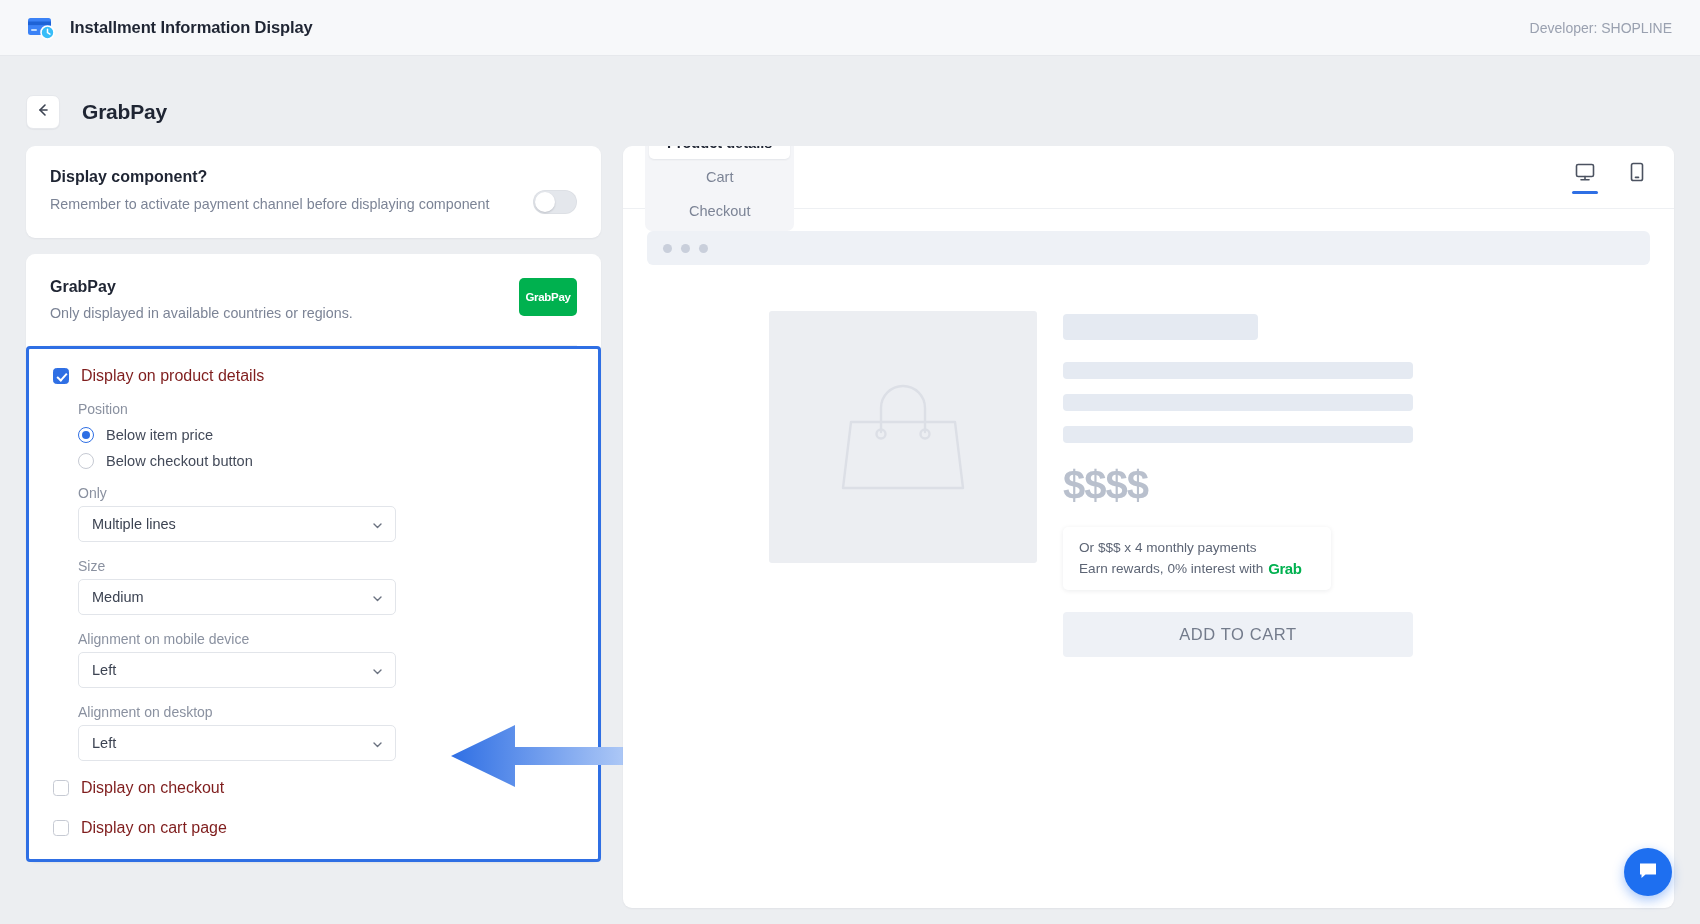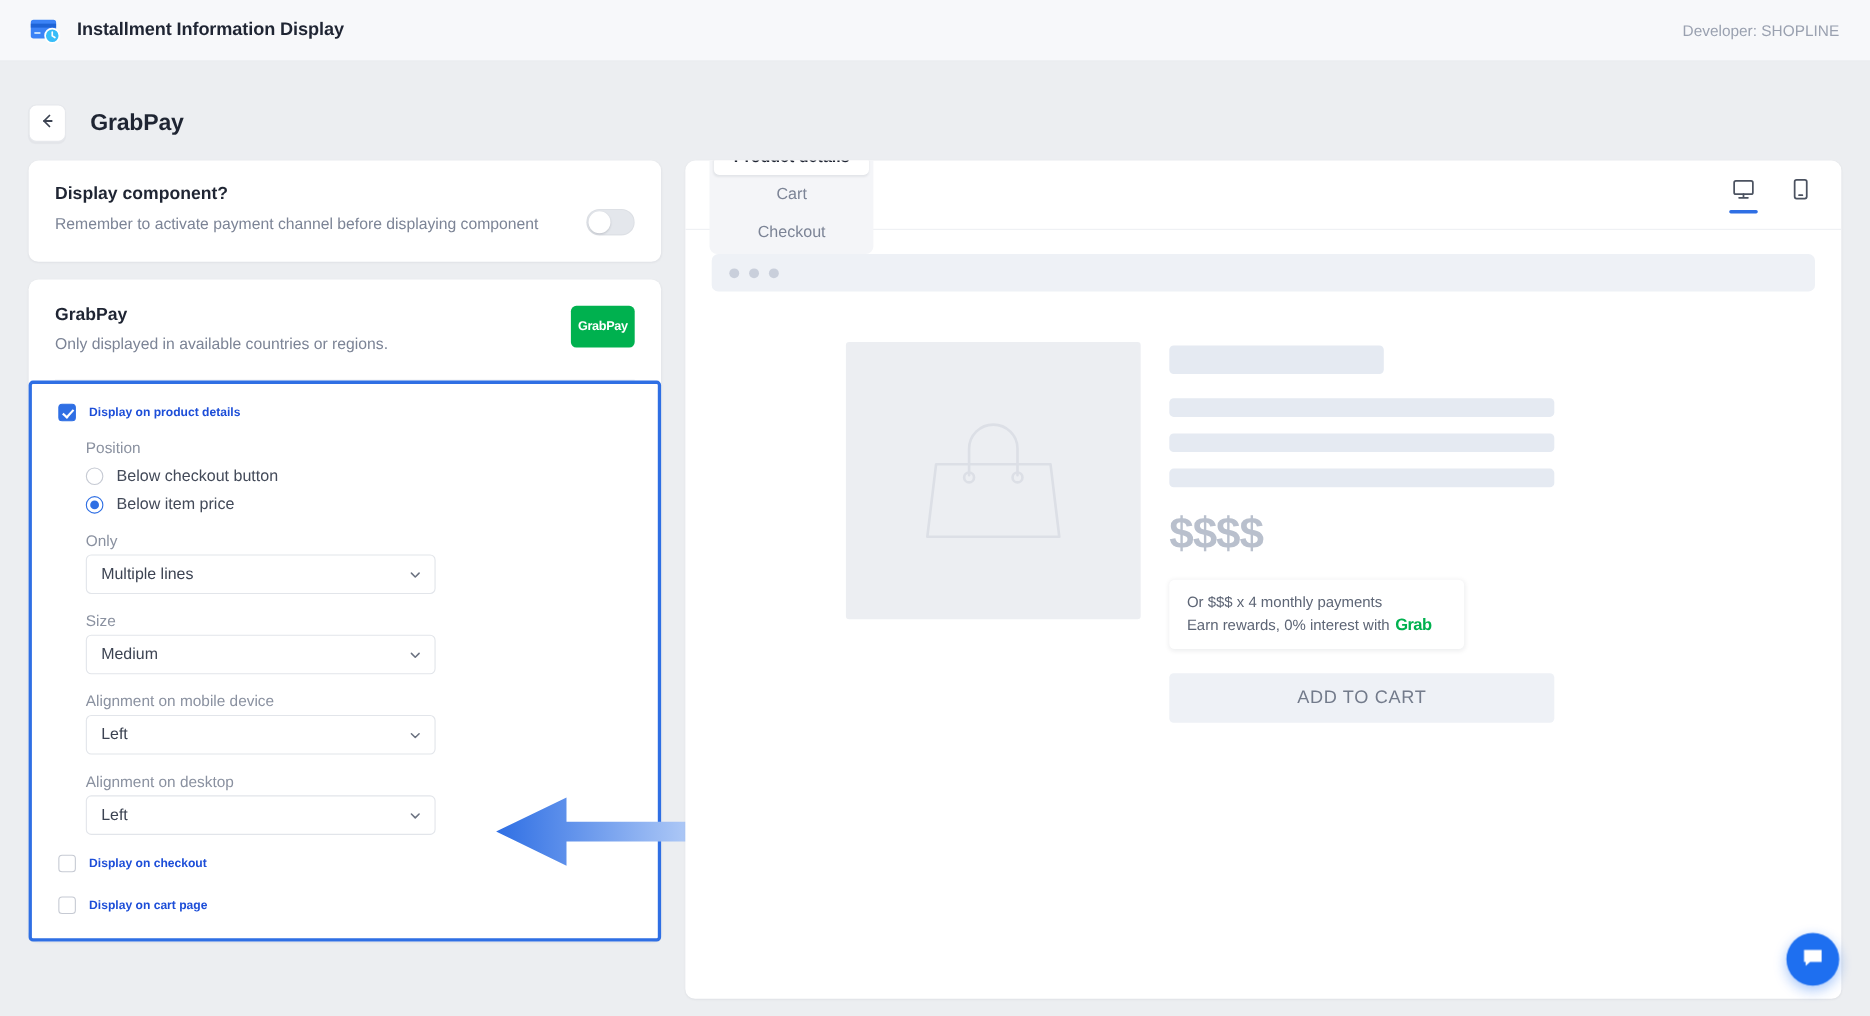--- a/index.html
+++ b/index.html
@@ -93,21 +93,21 @@
     width: 16px; height: 16px; border-radius: 3.5px; flex: 0 0 auto;
     border: 1.5px solid #c6cad3; background: #fff; margin-right: 12px;
     cursor: pointer; position: relative;
   }
   .cb.checked { background: #2f6fe4; border-color: #2f6fe4; }
   .cb.checked::after {
     content: ""; position: absolute; left: 4.6px; top: 1.5px;
     width: 4px; height: 8px; border: solid #fff;
     border-width: 0 2px 2px 0; transform: rotate(42deg);
   }
-  .opt-label { font-size: 11px; font-weight: bold; color: #1d4ed8; }
+  .opt-label { font-size: 16px; font-weight: normal; color: #7f1d1d; }
 
   .sub-block { padding-left: 25px; }
   .field-label { font-size: 14px; color: #8a91a0; margin-top: 16px; margin-bottom: 4px; }
 
   .radio-row { display: flex; align-items: center; margin-top: 10px; cursor: pointer; }
   .radio {
     width: 16px; height: 16px; border-radius: 50%; flex: 0 0 auto;
     border: 1.5px solid #c6cad3; background: #fff; margin-right: 12px;
     position: relative;
   }
@@ -256,27 +256,27 @@
 
         <div class="opt-row">
           <div class="cb checked"></div>
           <span class="opt-label">Display on product details</span>
         </div>
 
         <div class="sub-block">
           <div class="field-label">Position</div>
 
           <div class="radio-row">
+            <div class="radio sel"></div>
+            <span class="radio-label">Below item price</span>
+          </div>
+
+          <div class="radio-row">
             <div class="radio"></div>
             <span class="radio-label">Below checkout button</span>
-          </div>
-
-          <div class="radio-row">
-            <div class="radio sel"></div>
-            <span class="radio-label">Below item price</span>
           </div>
 
           <div class="field-label">Only</div>
           <div class="select">
             <span class="select-value">Multiple lines</span>
             <span class="chev">
               <svg viewBox="0 0 13 13" fill="none">
                   <path d="M3 5l3.5 3.5L10 5" stroke="#6b7280" stroke-width="1.4" stroke-linecap="round" stroke-linejoin="round"></path>
                 </svg>
             </span>

